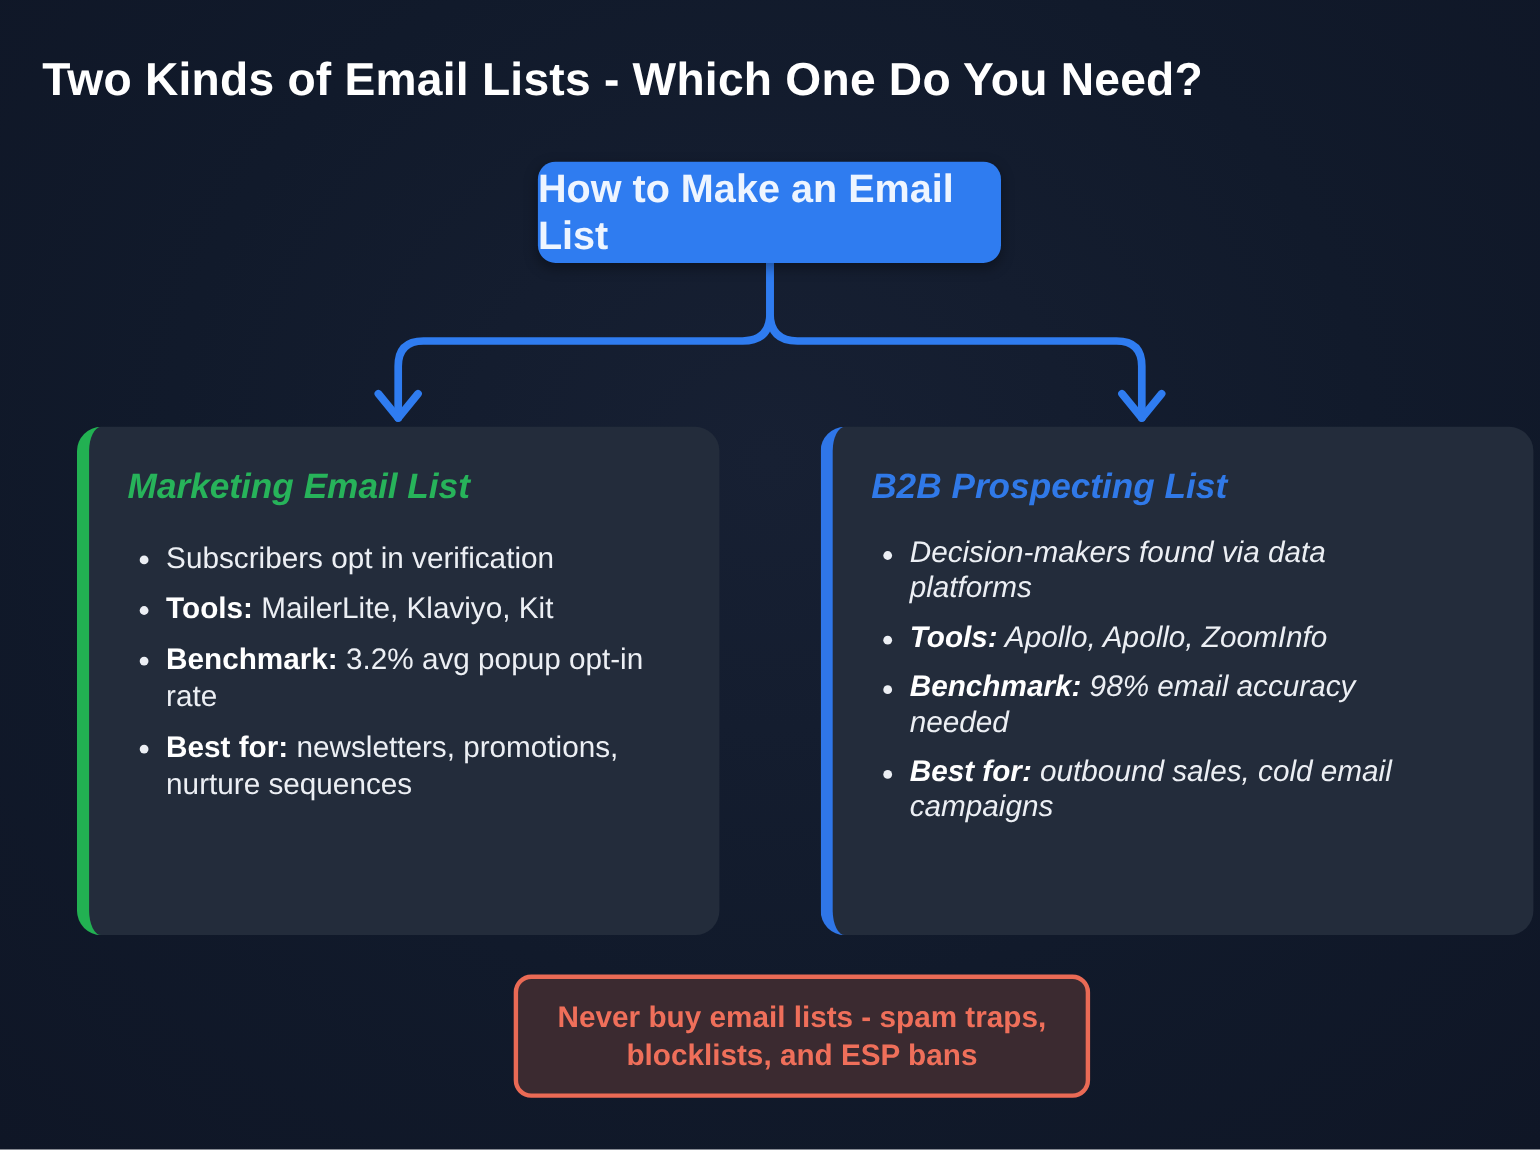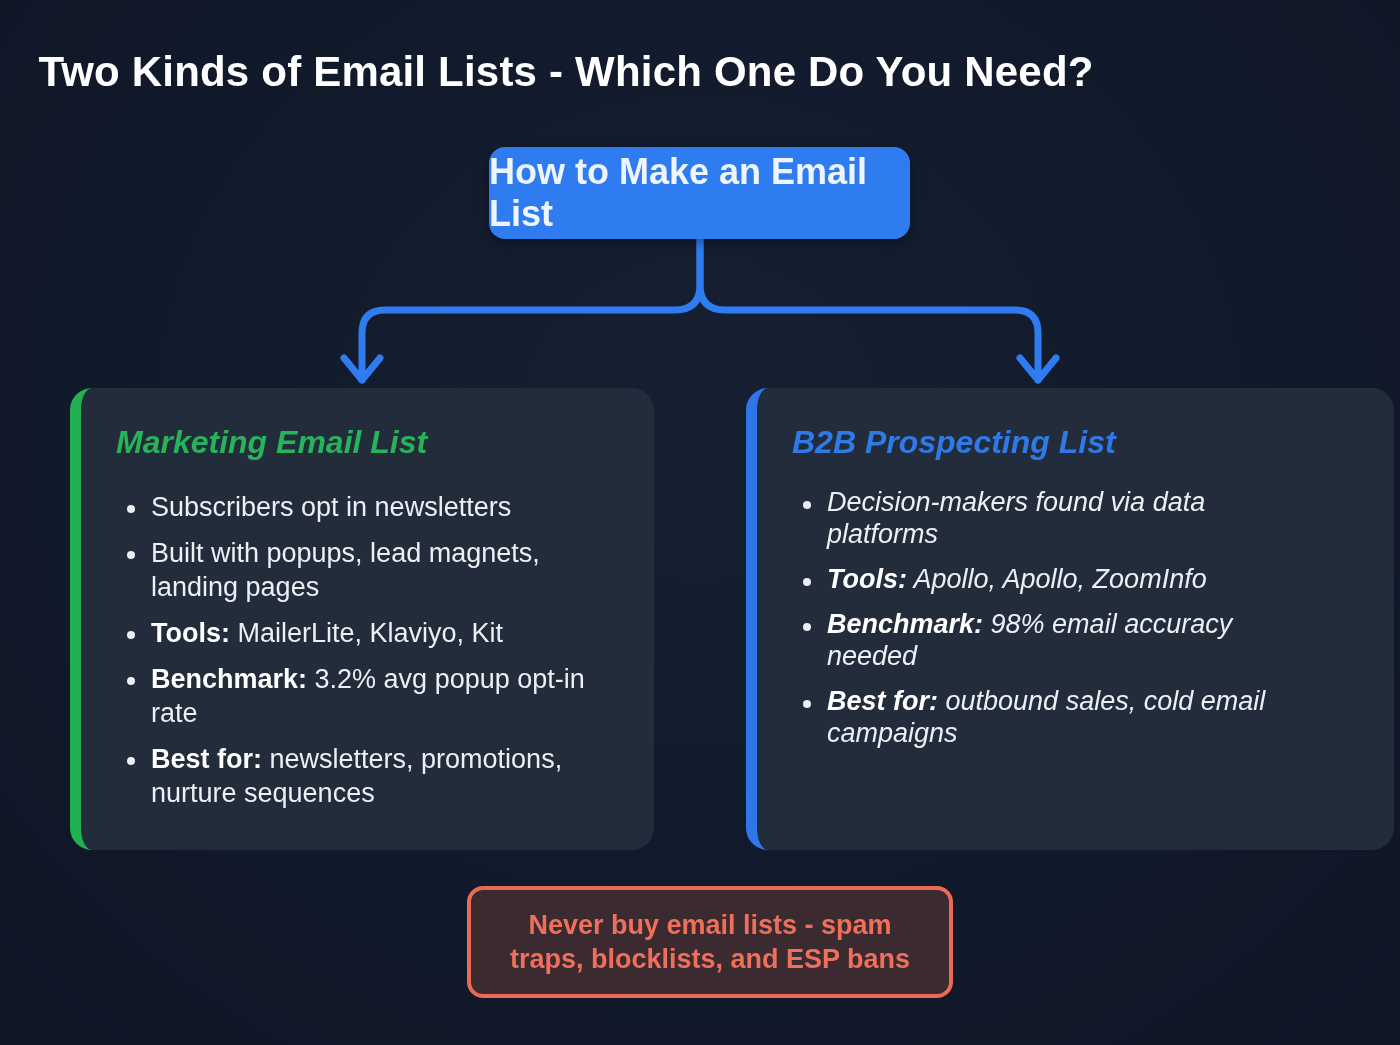--- a/index.html
+++ b/index.html
@@ -13,43 +13,42 @@
   .card h2{position:absolute;left:35px;top:36px;margin:0;font-size:32px;font-weight:700;font-style:italic;}
   .card.left h2{color:#27b35a;}
   .card.right h2{color:#3079e8;}
   .card ul{position:absolute;left:70px;margin:0;padding:0;list-style:none;}
   .card.left ul{top:102px;width:470px;}
   .card.right ul{top:98px;width:470px;font-style:italic;}
   .card li{position:relative;color:#eceff4;font-size:27px;line-height:34px;margin-bottom:12px;}
   .card.right li{line-height:32px;margin-bottom:13px;}
   .card li::before{content:"";position:absolute;left:-24px;top:15px;width:8px;height:8px;border-radius:50%;background:#eceff4;}
   .card li b{font-weight:700;color:#fff;}
-  .warn{position:absolute;left:467px;top:886px;width:486px;height:112px;box-sizing:border-box;border:4px solid #ea6a55;border-radius:16px;background:#3b2a30;display:flex;align-items:center;justify-content:center;text-align:center;color:#ef6f5a;font-size:27px;font-weight:700;line-height:34px;padding:6px 20px;}
+  .warn{position:absolute;left:467px;top:886px;width:524px;height:112px;box-sizing:border-box;border:4px solid #ea6a55;border-radius:16px;background:#3b2a30;display:flex;align-items:center;justify-content:center;text-align:center;color:#ef6f5a;font-size:27px;font-weight:700;line-height:34px;padding:6px 20px;}
 </style>
 </head>
 <body>
 
 <div class="title">Two Kinds of Email Lists - Which One Do You Need?</div>
 
 <svg class="conn" width="1400" height="1045">
   <g fill="none" stroke="#2f7cf0" stroke-width="7" stroke-linecap="round" stroke-linejoin="round">
     <path d="M700 239 V285 Q700 310 675 310 H385 Q362 310 362 333 V380"></path>
     <path d="M700 239 V285 Q700 310 725 310 H1015 Q1038 310 1038 333 V380"></path>
     <path d="M344 358 L362 380 L380 358"></path>
     <path d="M1020 358 L1038 380 L1056 358"></path>
   </g>
 </svg>
 
 <div class="root">How to Make an Email List</div>
 
 <div class="card left">
   <h2>Marketing Email List</h2>
   <ul>
-    <li><b></b><span>Subscribers opt in newsletters</span></li>
-    <li><b></b><span>Built with popups, lead magnets, landing pages</span></li>
+    <li><b></b><span>Subscribers opt in verification</span></li>
     <li><b>Tools:</b><span> MailerLite, Klaviyo, Kit</span></li>
     <li><b>Benchmark:</b><span> 3.2% avg popup opt-in rate</span></li>
     <li><b>Best for:</b><span> newsletters, promotions, nurture sequences</span></li>
   </ul>
 </div>
 
 <div class="card right">
   <h2>B2B Prospecting List</h2>
   <ul>
     <li><b></b><span>Decision-makers found via data platforms</span></li>

